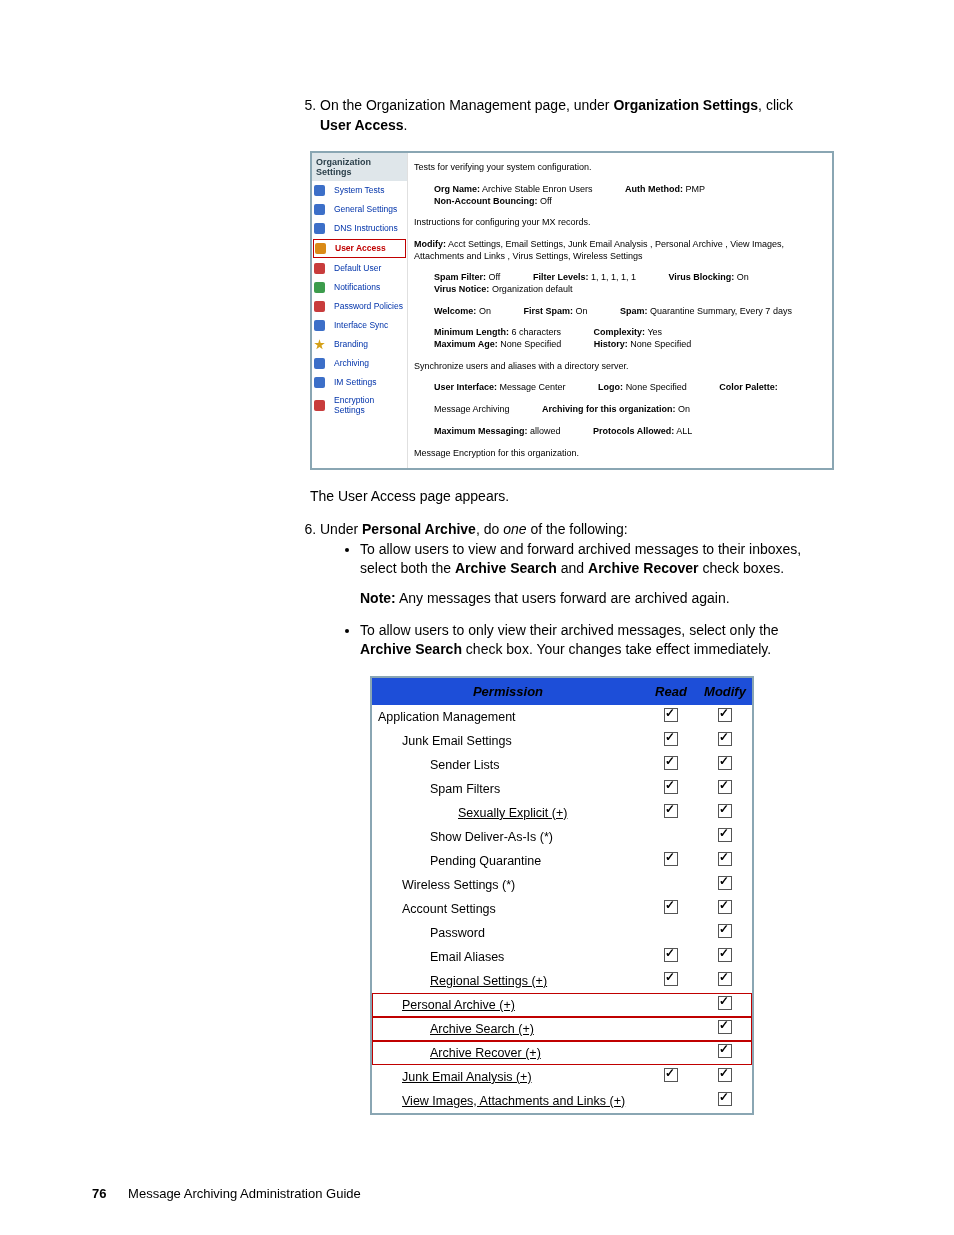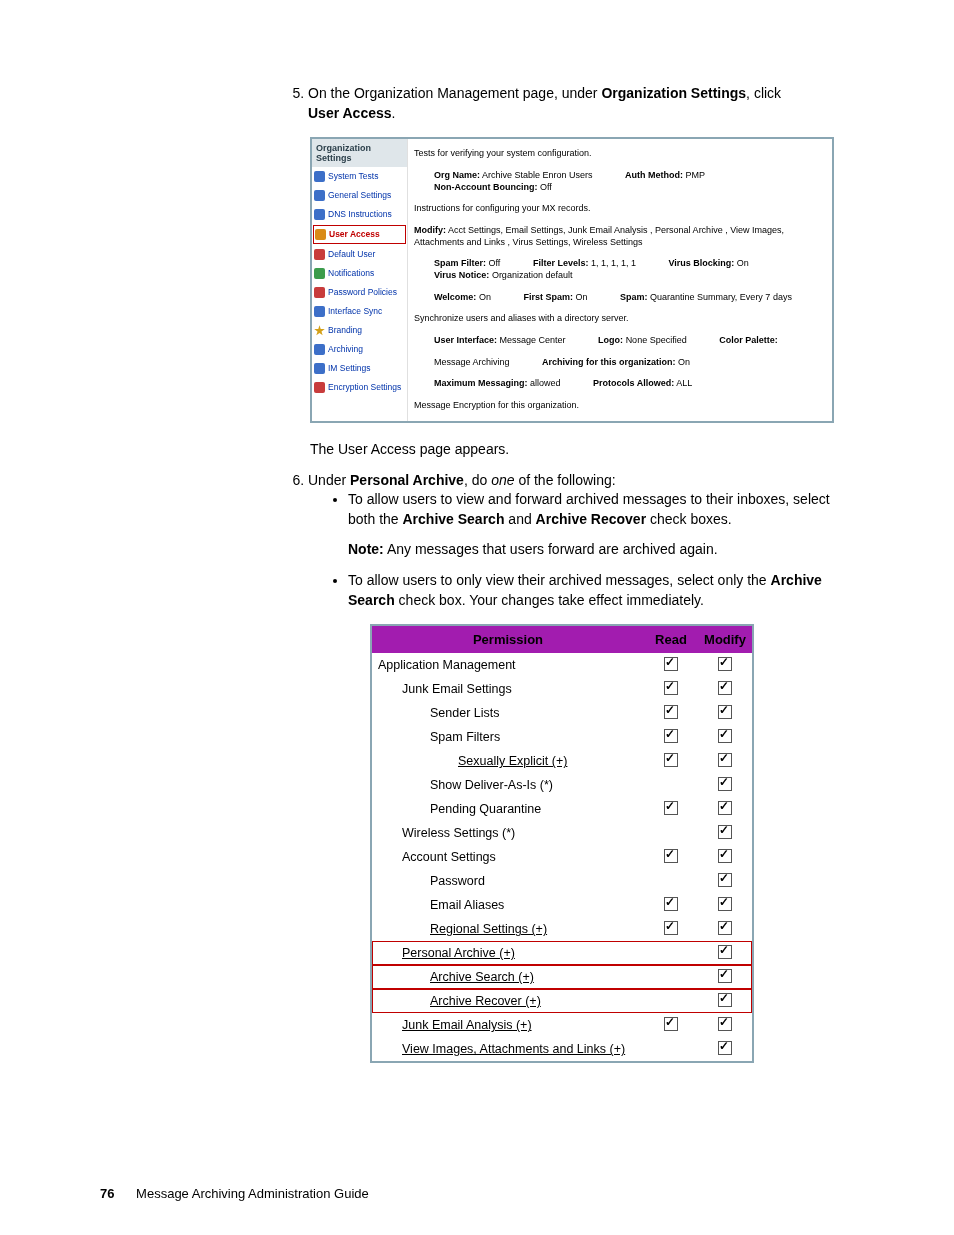--- a/index.html
+++ b/index.html
@@ -17,21 +17,21 @@
     box-sizing: border-box;
     padding: 80px 100px 40px 100px;
   }
   .content {
     margin-left: 180px;
     margin-right: 10px;
   }
   ol.steps {
     list-style: decimal;
     padding-left: 24px;
-    margin: 4px;
+    margin: 16px;
   }
   ol.steps > li {
     margin-bottom: 14px;
     line-height: 1.4;
   }
   .figure1 {
     border: 2px solid #8aa6b3;
     width: 520px;
     margin: 14px 0 18px 30px;
     font-size: 9px;
@@ -50,21 +50,21 @@
   .figure1 .sidebar .hdr {
     background: #dfe6ea;
     font-weight: bold;
     font-size: 9px;
     padding: 4px 4px;
     color: #2b3f4a;
   }
   .figure1 .sidebar .navitem {
     display: flex;
     align-items: center;
-    gap: 3px;
+    gap: 9px;
     padding: 4px 2px;
     color: #0033aa;
     line-height: 1.1;
   }
   .figure1 .sidebar .navitem.sel {
     border: 1.5px solid #c00000;
     margin: 1px;
     padding: 3px 1px;
     color: #c00000;
     font-weight: bold;
@@ -106,25 +106,26 @@
     border: 2px solid #8aa6b3;
     margin: 14px auto 0 auto;
     font-size: 12.5px;
     font-family: Arial, Helvetica, sans-serif;
   }
   .figure2 table {
     width: 100%;
     border-collapse: collapse;
   }
   .figure2 thead th {
-    background: #a21caf;
+    background: #1d4ed8;
     font-weight: bold;
     text-align: center;
     padding: 6px 4px;
     font-size: 13px;
+    font-style: italic;
   }
   .figure2 thead th:first-child { text-align: center; }
   .figure2 tbody td {
     padding: 3.5px 4px;
     vertical-align: middle;
   }
   .figure2 tbody td.perm {
     white-space: nowrap;
   }
   .figure2 tbody td.cbx {
@@ -140,21 +141,21 @@
     font-size:12px; font-weight:bold; color:#000;
   }
   .figure2 .underline { text-decoration: underline; }
   .figure2 .hl {
     outline: 1.5px solid #c00000;
     outline-offset: -1px;
   }
   .footer {
     position: absolute;
     bottom: 34px;
-    left: 100px;
+    left: 92px;
     font-size: 13px;
   }
   .footer b { font-weight: bold; margin-right: 18px; }
 </style>
 </head>
 <body>
 
 <div class="page">
   <div class="content">
 
@@ -233,20 +234,26 @@
         <div class="mrow">
           <span class="kv"><b>Spam Filter:</b> <span>Off</span></span>
           <span class="kv"><b>Filter Levels:</b> <span>1, 1, 1, 1, 1</span></span>
           <span class="kv"><b>Virus Blocking:</b> <span>On</span></span>
           <span class="kv"><b>Virus Notice:</b> <span>Organization default</span></span>
         </div>
         <div class="mrow">
           <span class="kv"><b>Welcome:</b> <span>On</span></span>
           <span class="kv"><b>First Spam:</b> <span>On</span></span>
           <span class="kv"><b>Spam:</b> <span>Quarantine Summary, Every 7 days</span></span>
+        </div>
+        <div class="mrow">
+          <span class="kv"><b>Minimum Length:</b> <span>6 characters</span></span>
+          <span class="kv"><b>Complexity:</b> <span>Yes</span></span>
+          <span class="kv"><b>Maximum Age:</b> <span>None Specified</span></span>
+          <span class="kv"><b>History:</b> <span>None Specified</span></span>
         </div>
         <div class="mrow">Synchronize users and aliases with a directory server.</div>
         <div class="mrow">
           <span class="kv"><b>User Interface:</b> <span>Message Center</span></span>
           <span class="kv"><b>Logo:</b> <span>None Specified</span></span>
           <span class="kv"><b>Color Palette:</b></span>
         </div>
         <div class="mrow">
           <span class="kv">Message Archiving</span>
           <span class="kv"><b>Archiving for this organization:</b> <span>On</span></span>

